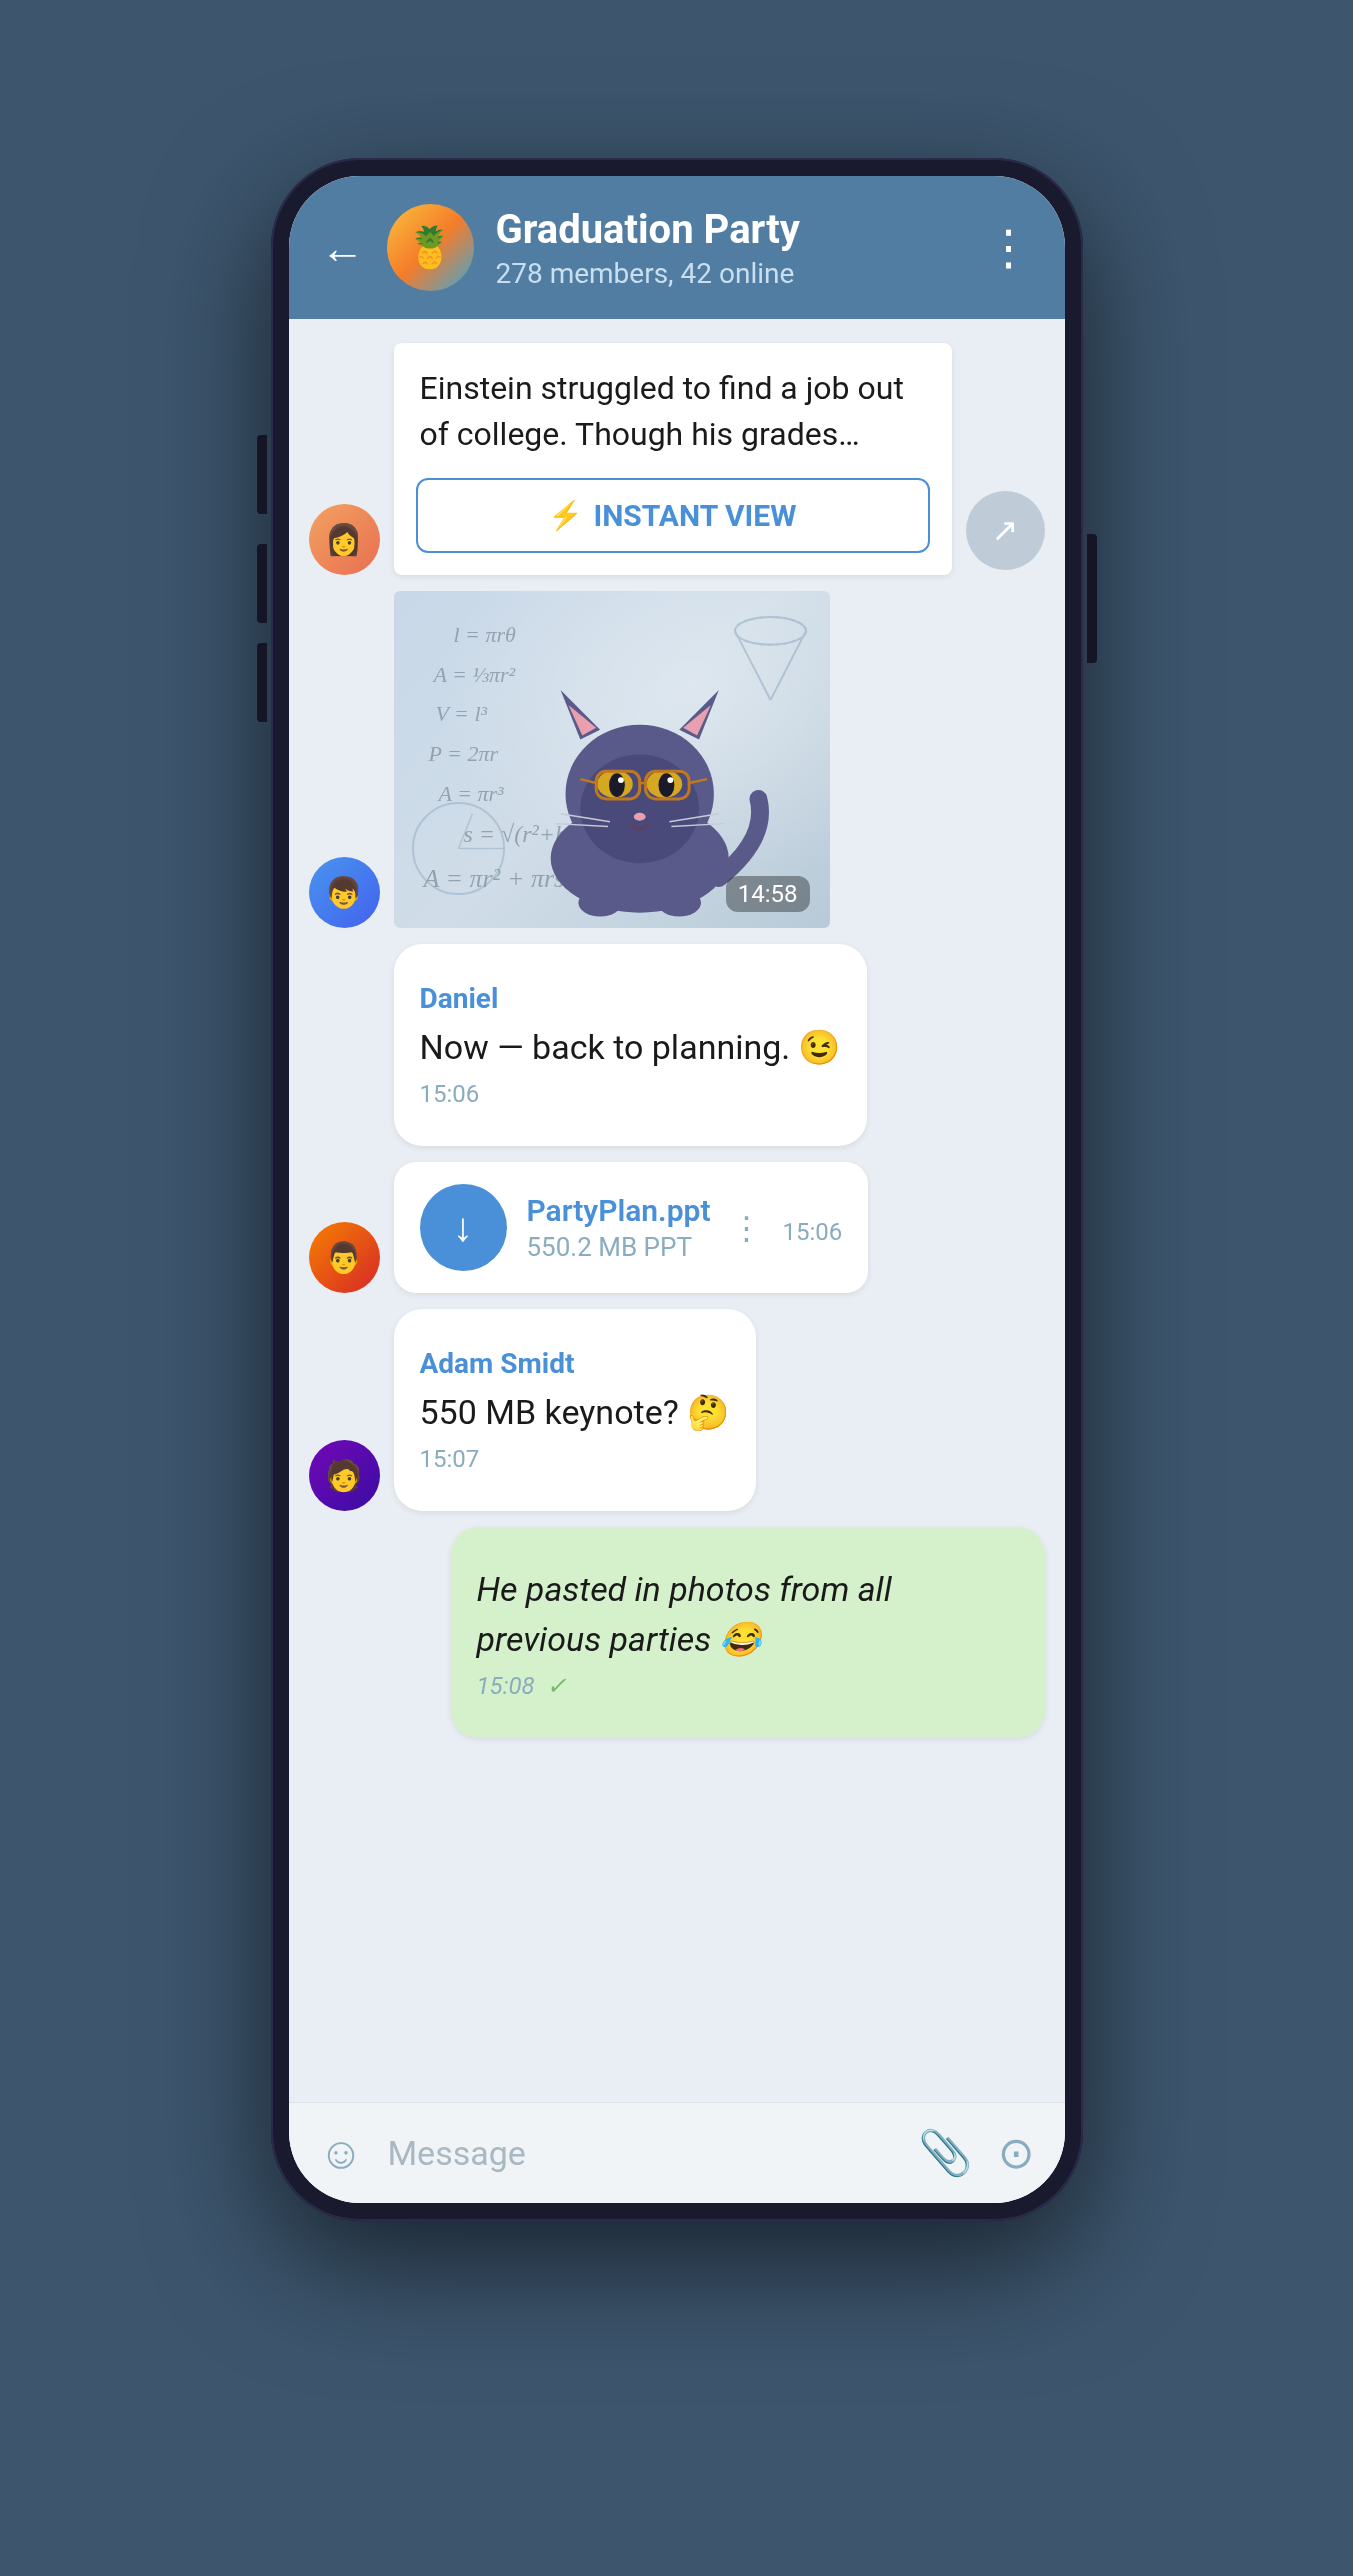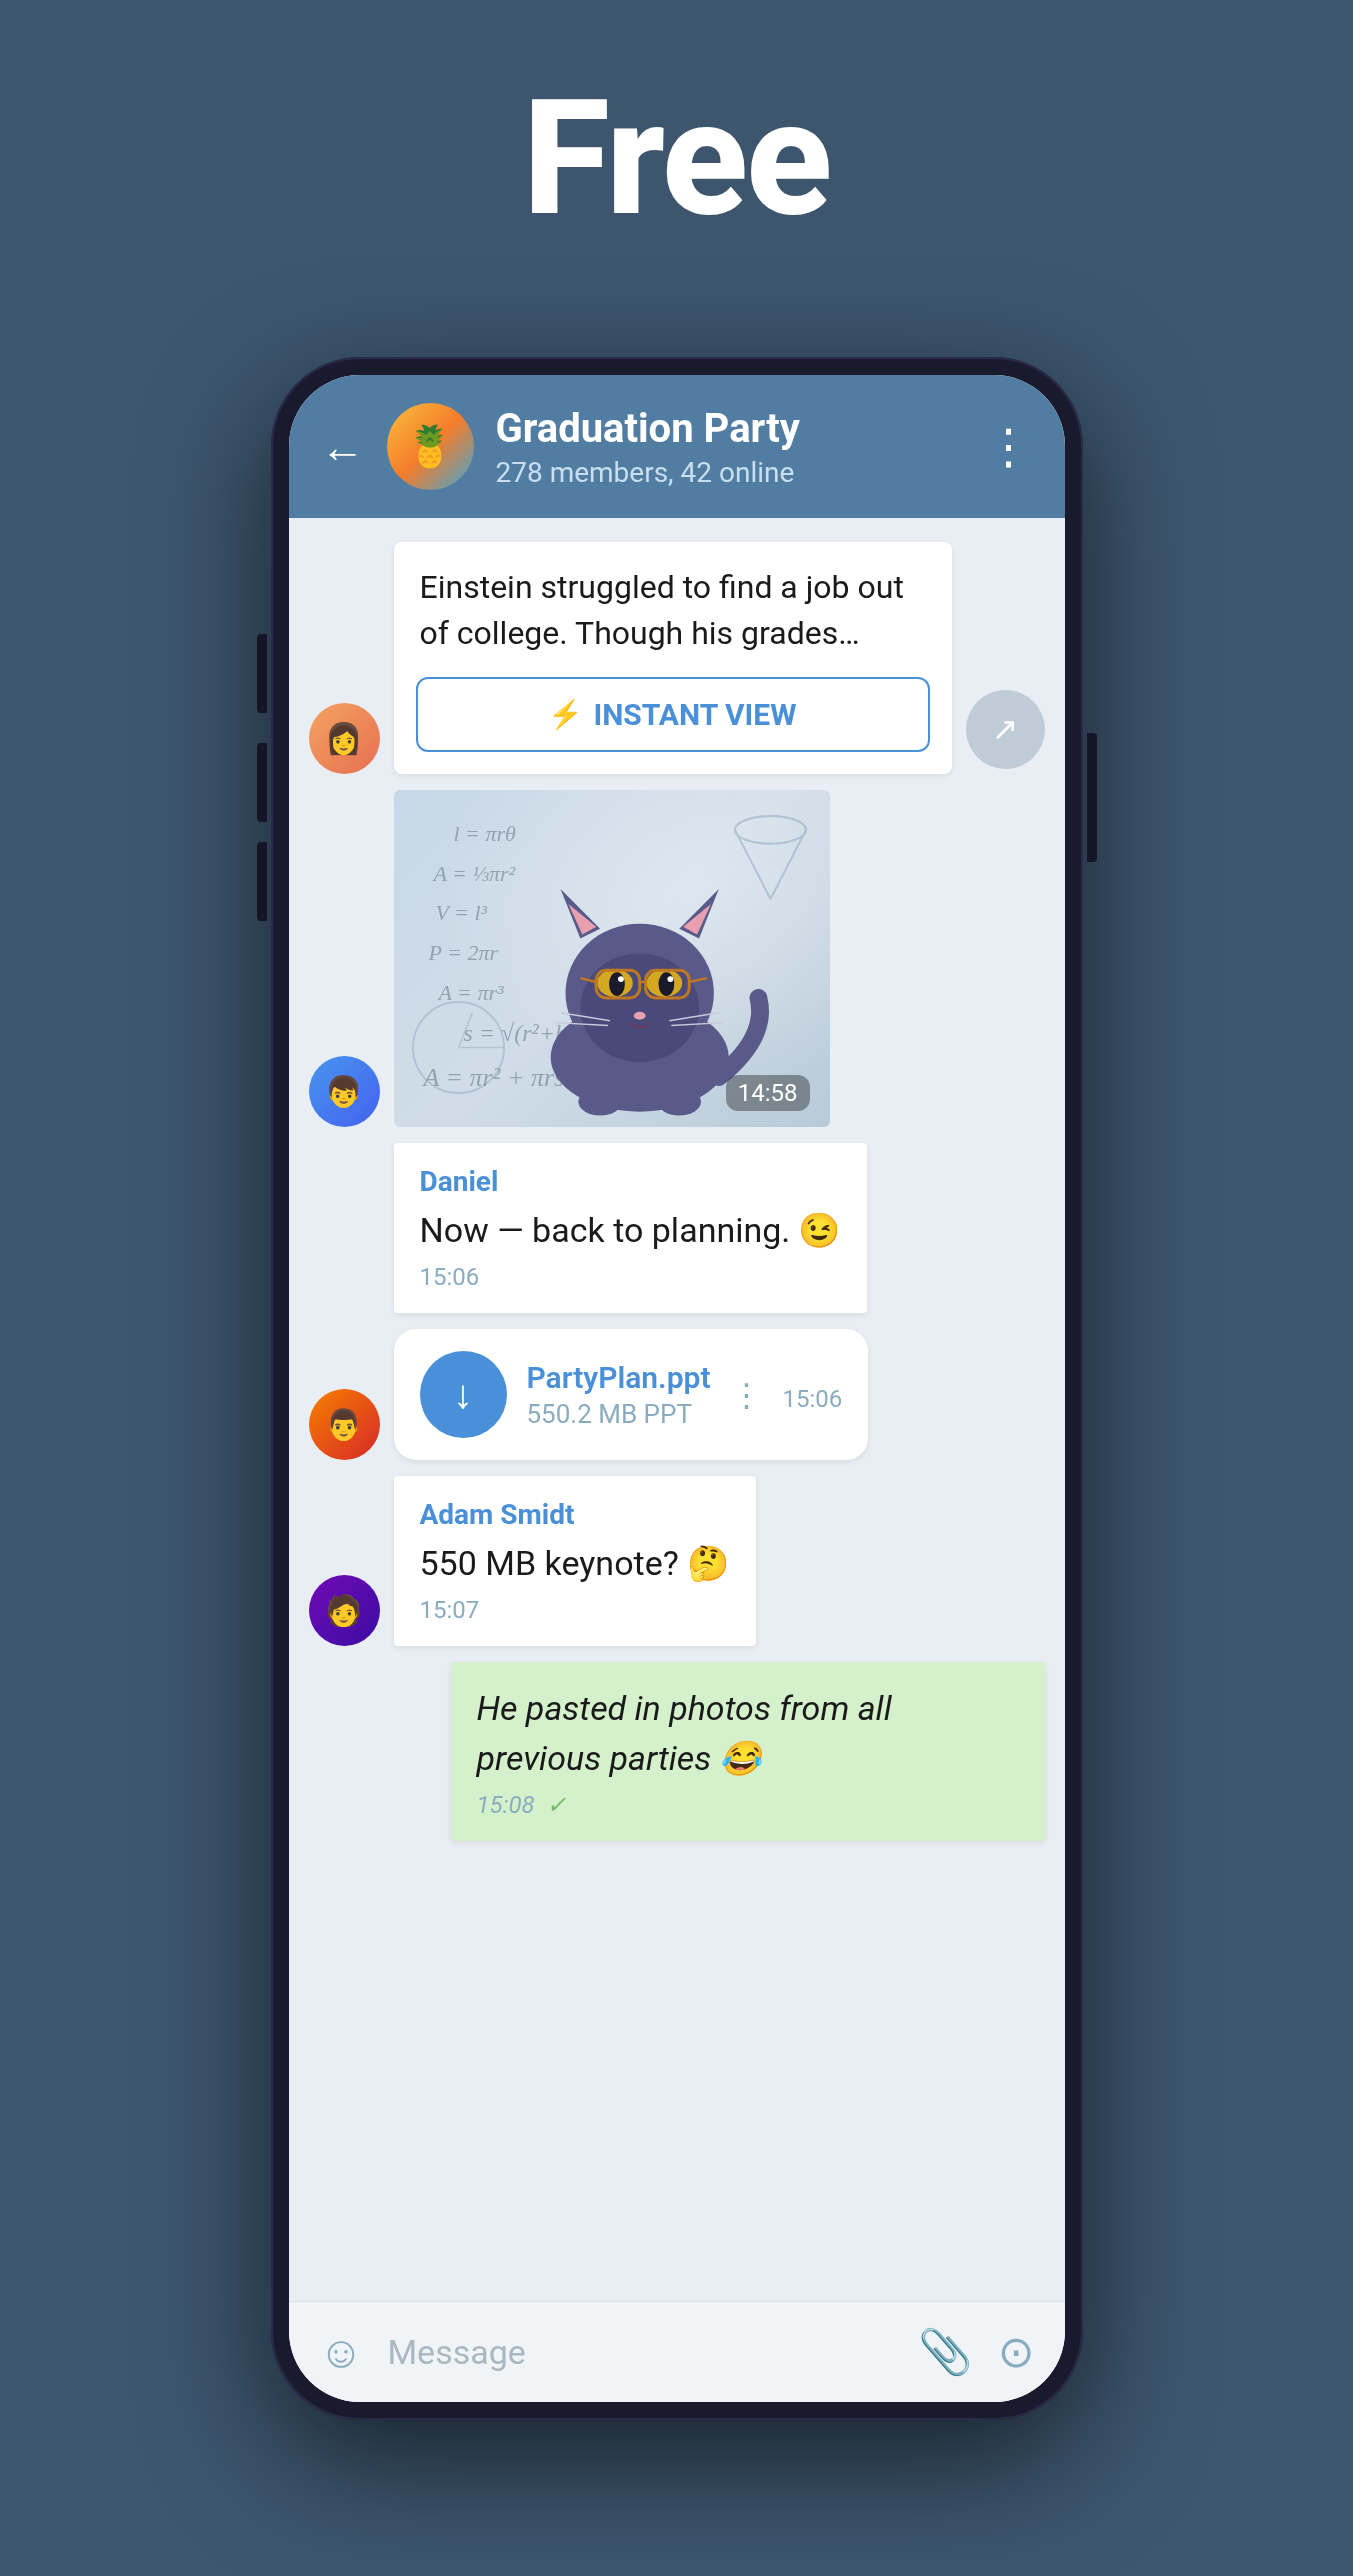--- a/index.html
+++ b/index.html
@@ -175,22 +175,22 @@
     }
     .avatar-guy2 {
       background: linear-gradient(135deg, #f77f00, #d62828);
     }
     .avatar-guy3 {
       background: linear-gradient(135deg, #7209b7, #3a0ca3);
     }
 
     .bubble {
       background: white;
-      border-radius: 4px;
-      padding: 22px 26px;
+      border-radius: 28px;
+      padding: 38px 26px;
       max-width: 594px;
       position: relative;
       box-shadow: 0 2px 6px rgba(0,0,0,0.08);
     }
 
     .bubble-sent {
       background: #d5f1cc;
       margin-left: auto;
       font-style: italic;
     }
@@ -424,21 +424,20 @@
     .checkmark {
       color: #76b96a;
       font-size: 24px;
       margin-left: 6px;
     }
   </style>
 </head>
 <body>
 
 <section class="hero">
-  <h1 class="hero-title">Free</h1>
 </section>
 
 <div class="phone-wrapper">
   <div class="phone-outer">
     <div class="phone-screen">
 
       <div class="chat-header">
         <span class="back-btn">←</span>
         <div class="group-avatar">
           <span>🍍</span>

